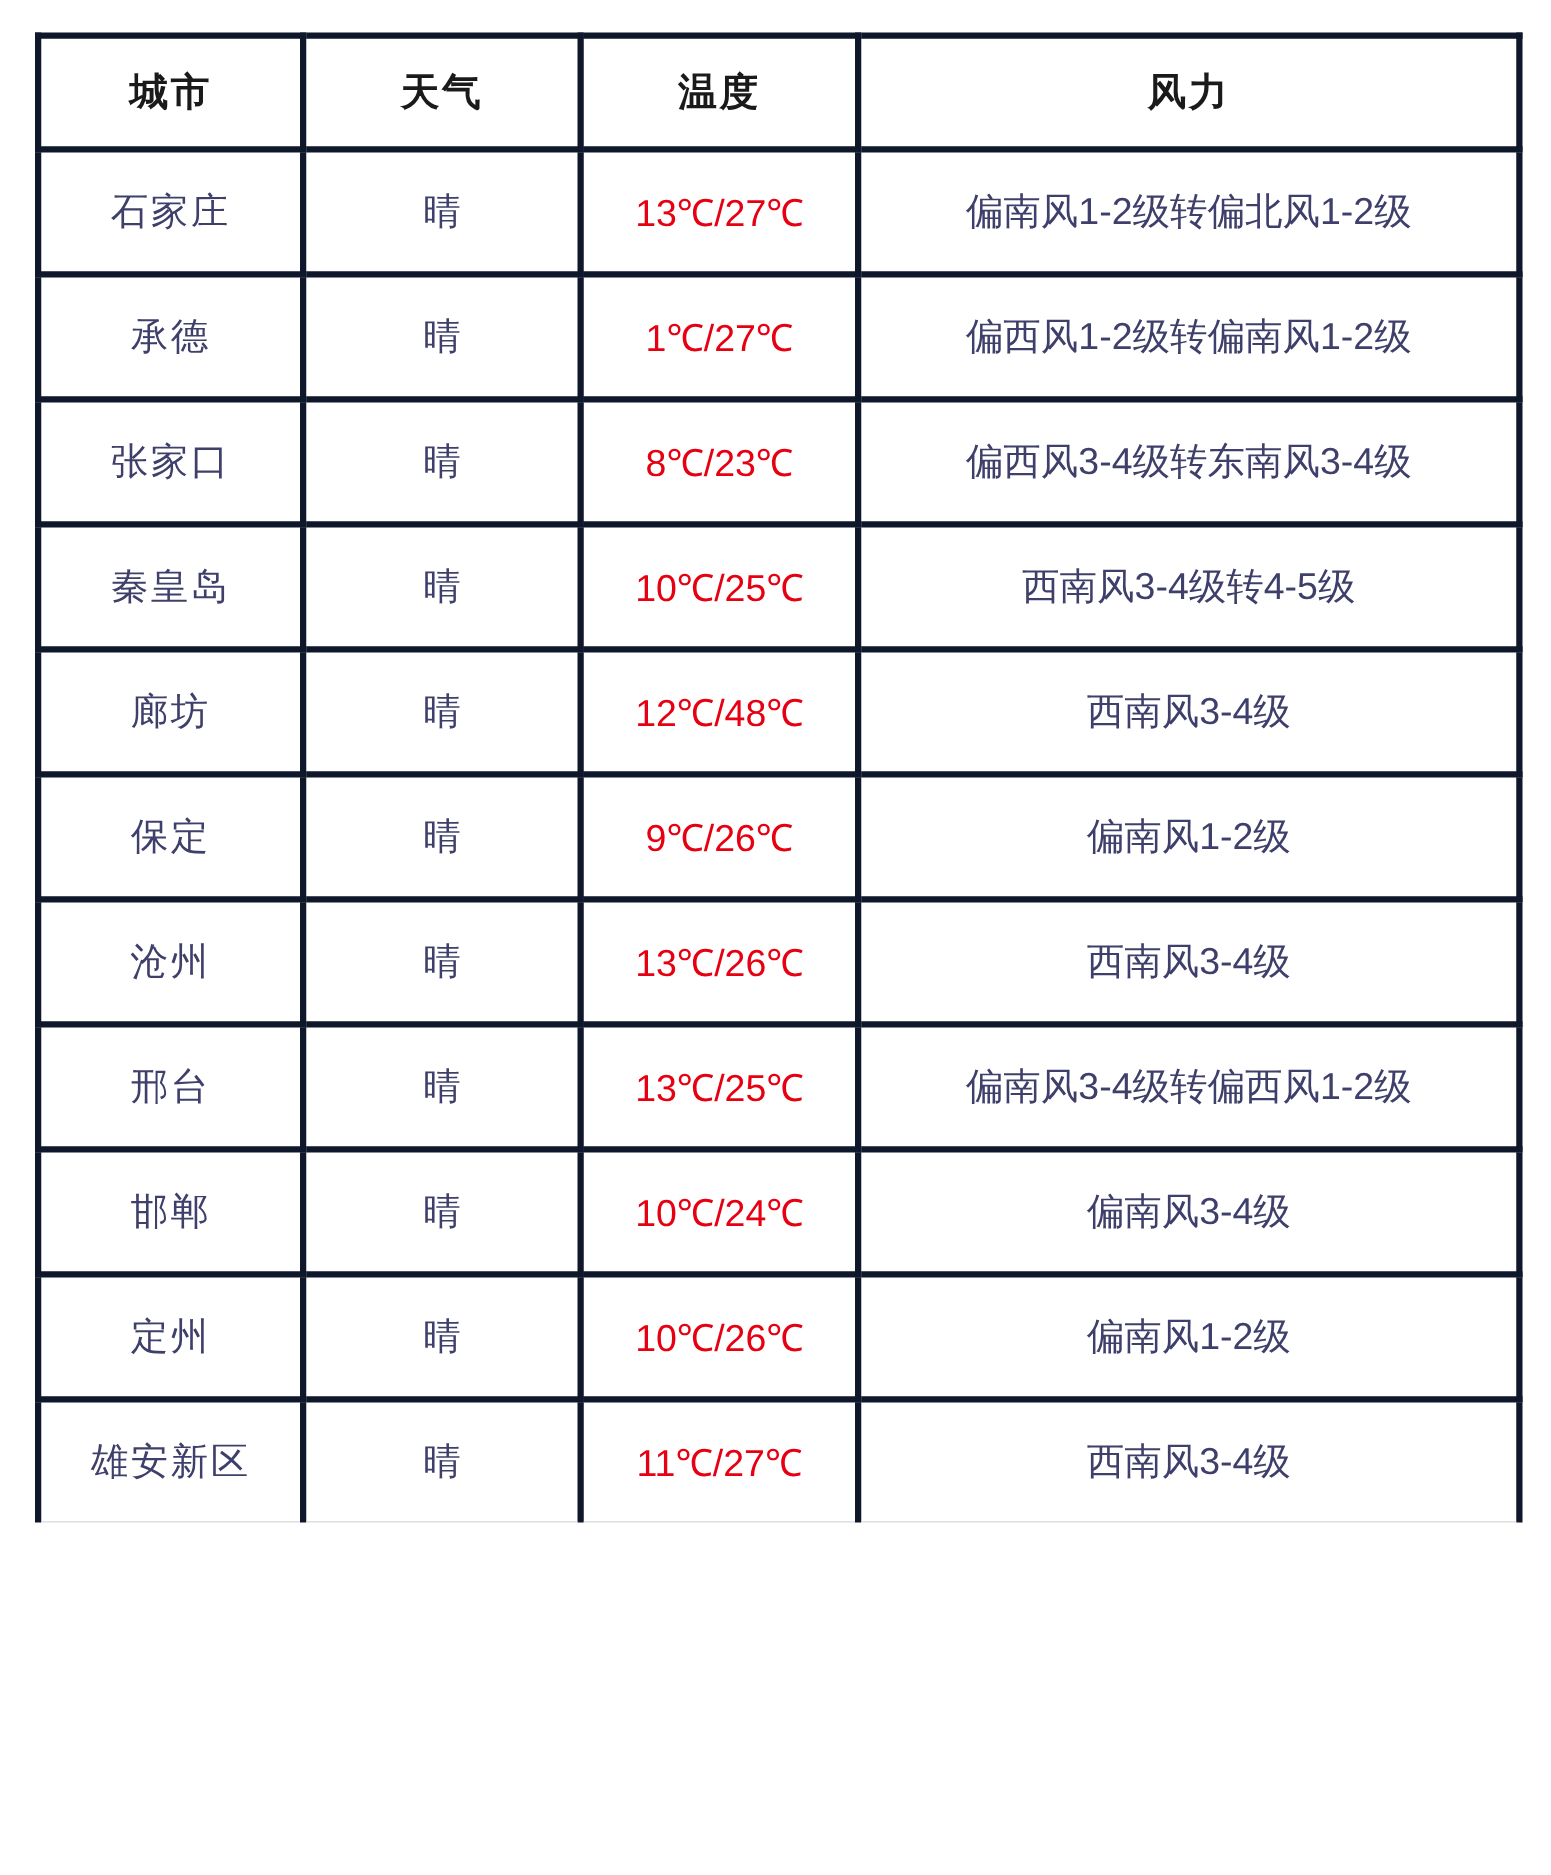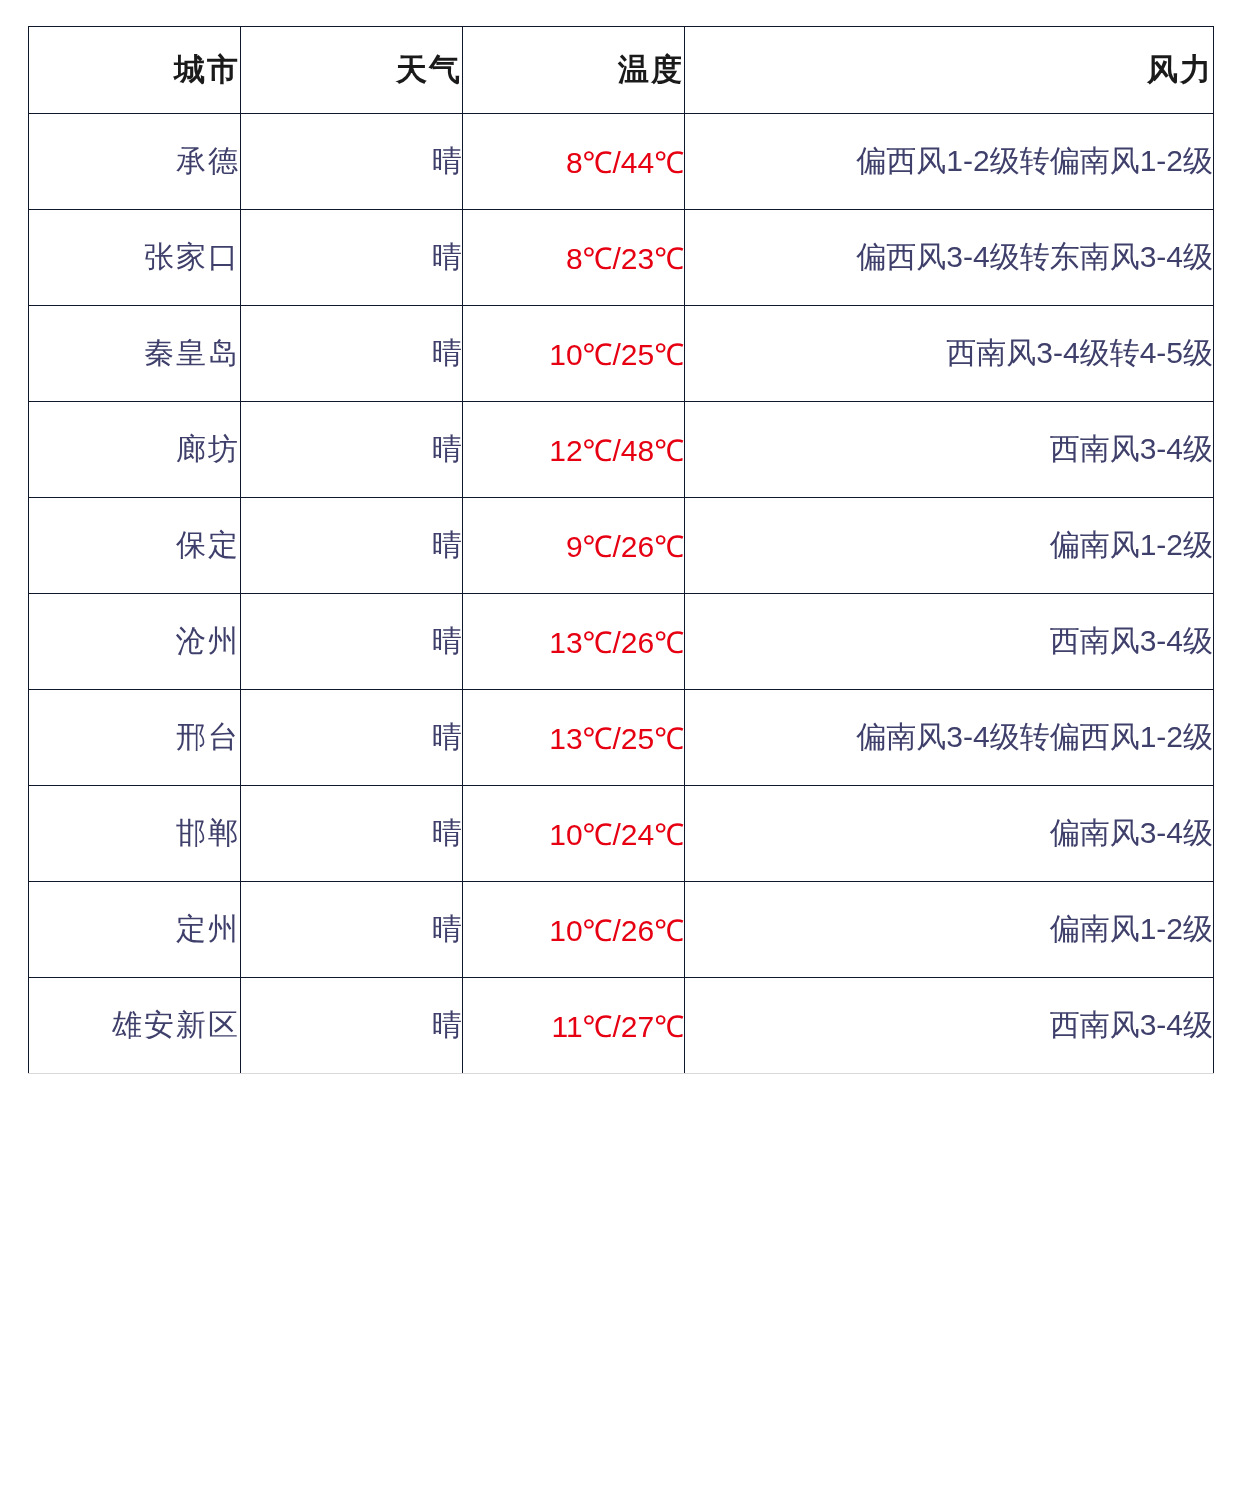--- a/index.html
+++ b/index.html
@@ -25,22 +25,22 @@
     width: 1185px;
     background: #ffffff;
   }
   table.weather col.c-city   { width: 212px; }
   table.weather col.c-wx     { width: 222px; }
   table.weather col.c-temp   { width: 222px; }
   table.weather col.c-wind   { width: 529px; }
 
   table.weather th,
   table.weather td {
-    border: 1px solid #0f172a;
-    text-align: right;
+    border: 5px solid #0f172a;
+    text-align: center;
     vertical-align: middle;
     padding: 0;
     white-space: nowrap;
   }
   table.weather thead th {
     height: 86px;
     font-size: 31px;
     font-weight: bold;
     color: #1a1a1a;
     letter-spacing: 2px;
@@ -88,23 +88,29 @@
     <thead>
       <tr>
         <th>城市</th>
         <th>天气</th>
         <th>温度</th>
         <th>风力</th>
       </tr>
     </thead>
     <tbody>
       <tr>
+        <td class="city">石家庄</td>
+        <td class="wx">晴</td>
+        <td class="temp">13℃/27℃</td>
+        <td class="wind">偏南风1-2级转偏北风1-2级</td>
+      </tr>
+      <tr>
         <td class="city">承德</td>
         <td class="wx">晴</td>
-        <td class="temp">8℃/44℃</td>
+        <td class="temp">1℃/27℃</td>
         <td class="wind">偏西风1-2级转偏南风1-2级</td>
       </tr>
       <tr>
         <td class="city">张家口</td>
         <td class="wx">晴</td>
         <td class="temp">8℃/23℃</td>
         <td class="wind">偏西风3-4级转东南风3-4级</td>
       </tr>
       <tr>
         <td class="city">秦皇岛</td>

